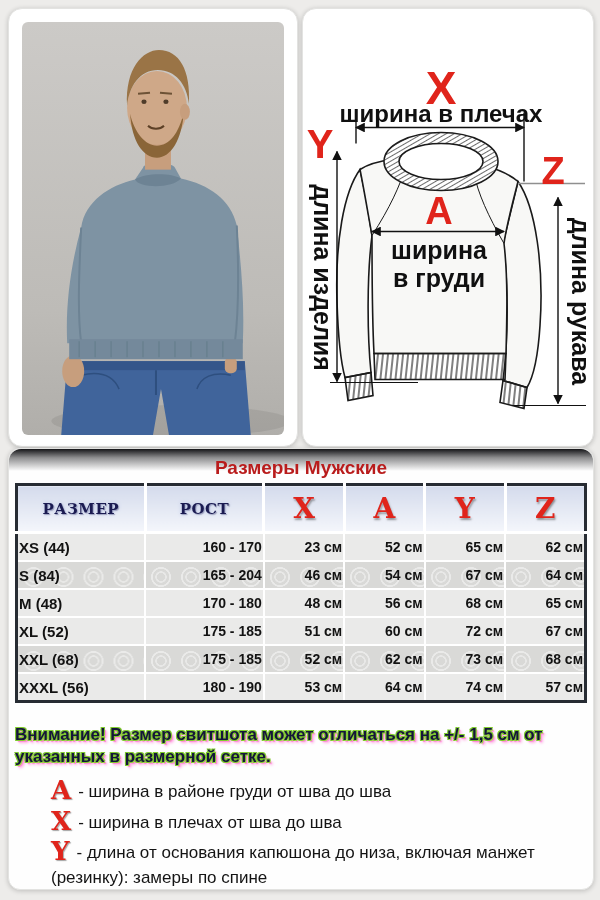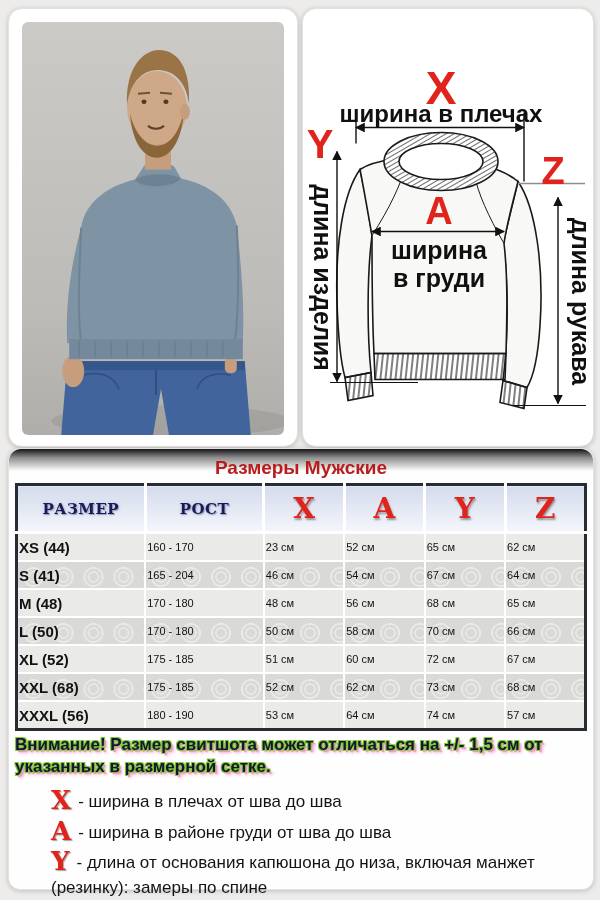--- a/index.html
+++ b/index.html
@@ -17,30 +17,30 @@
   .section-title{position:relative;padding-top:8px;text-align:center;font-size:19px;font-weight:bold;color:#b91c1c;}
 
   table.size-table{margin:4px auto 0 auto;width:572px;border-collapse:collapse;border:3px solid #272c33;table-layout:fixed;}
   col.c-size{width:128px;} col.c-height{width:118px;} col.c-letter{width:80px;}
   thead th{background:linear-gradient(#d4dbec,#f4f6fb);border:3px solid #fff;border-top:none;height:43px;text-align:center;}
   thead th:first-child{border-left:none;} thead th:last-child{border-right:none;}
   th.th-text{font-family:"DejaVu Serif",serif;font-size:15px;color:#1b1b52;letter-spacing:0.5px;
      text-shadow:0 0 4px #b9c4e8,1px 1px 1px rgba(40,40,90,0.45);}
   th.th-letter{font-family:"DejaVu Serif",serif;font-size:28px;font-weight:bold;color:#e0241b;
      text-shadow:1px 2px 2px rgba(60,60,60,0.5);}
-  tbody td{height:24px;font-size:11px;text-align:left;color:#121212;border:2px solid #fff;border-left:none;}
+  tbody td{height:24px;font-size:14px;text-align:right;color:#121212;border:2px solid #fff;border-left:none;font-weight:bold;}
   tbody td.size-cell{text-align:left;font-weight:bold;font-size:15px;}
   tr.row-odd td{background:#eaeae9;}
   tr.row-even td{background-color:#d9d9d7;
      background-image:
        radial-gradient(circle,rgba(255,255,255,0) 38%,rgba(255,255,255,0.45) 40%,rgba(255,255,255,0.45) 46%,rgba(255,255,255,0) 48%),
        radial-gradient(circle,rgba(255,255,255,0) 18%,rgba(255,255,255,0.4) 20%,rgba(255,255,255,0.4) 26%,rgba(255,255,255,0) 28%);
      background-size:30px 30px;background-position:0 0;}
 
-  .warning{margin:3px 6px 0 6px;font-size:17px;font-weight:bold;line-height:1.32;color:#15153a;
+  .warning{margin:21px 6px 0 6px;font-size:17px;font-weight:bold;line-height:1.32;color:#15153a;
      text-shadow:-1px -1px 0 #7fca2e,1px -1px 0 #7fca2e,-1px 1px 0 #7fca2e,1px 1px 0 #9ed845,2px 2px 1px #ff86d6,3px 3px 3px #ff9ade;}
   .legend{list-style:none;margin:8px 6px 0 0;padding:0;}
   .legend li{padding-left:42px;margin:3px 0;font-size:17px;color:#141414;line-height:1.45;}
   .legend .letter{font-family:"DejaVu Serif",serif;font-weight:bold;color:#e0241b;font-size:26px;line-height:1;
      margin-right:7px;vertical-align:-2px;text-shadow:1px 1px 1px rgba(90,90,90,0.55);}
 
   svg text{font-family:"Liberation Sans",sans-serif;}
   .dg-letter{font-weight:bold;fill:#e0241b;}
   .dg-label{font-weight:bold;fill:#101010;}
 </style>
@@ -177,42 +177,34 @@
       <tbody>
         <tr class="row-odd">
           <td class="size-cell">XS (44)</td>
           <td>160 - 170</td>
           <td>23 см</td>
           <td>52 см</td>
           <td>65 см</td>
           <td>62 см</td>
         </tr>
         <tr class="row-even">
-          <td class="size-cell">S (41)</td>
+          <td class="size-cell">S (84)</td>
           <td>165 - 204</td>
           <td>46 см</td>
           <td>54 см</td>
           <td>67 см</td>
           <td>64 см</td>
         </tr>
         <tr class="row-odd">
           <td class="size-cell">M (48)</td>
           <td>170 - 180</td>
           <td>48 см</td>
           <td>56 см</td>
           <td>68 см</td>
           <td>65 см</td>
-        </tr>
-        <tr class="row-even">
-          <td class="size-cell">L (50)</td>
-          <td>170 - 180</td>
-          <td>50 см</td>
-          <td>58 см</td>
-          <td>70 см</td>
-          <td>66 см</td>
         </tr>
         <tr class="row-odd">
           <td class="size-cell">XL (52)</td>
           <td>175 - 185</td>
           <td>51 см</td>
           <td>60 см</td>
           <td>72 см</td>
           <td>67 см</td>
         </tr>
         <tr class="row-even">
@@ -230,20 +222,20 @@
           <td>64 см</td>
           <td>74 см</td>
           <td>57 см</td>
         </tr>
       </tbody>
     </table>
 
     <div class="warning">Внимание! Размер свитшота может отличаться на +/- 1,5 см от указанных в размерной сетке.</div>
 
     <ul class="legend">
+      <li><span class="letter">A</span><span>- ширина в районе груди от шва до шва</span></li>
       <li><span class="letter">X</span><span>- ширина в плечах от шва до шва</span></li>
-      <li><span class="letter">A</span><span>- ширина в районе груди от шва до шва</span></li>
       <li><span class="letter">Y</span><span>- длина от основания капюшона до низа, включая манжет (резинку): замеры по спине</span></li>
 
     </ul>
   </div>
 
 </div>
 
 </body></html>

